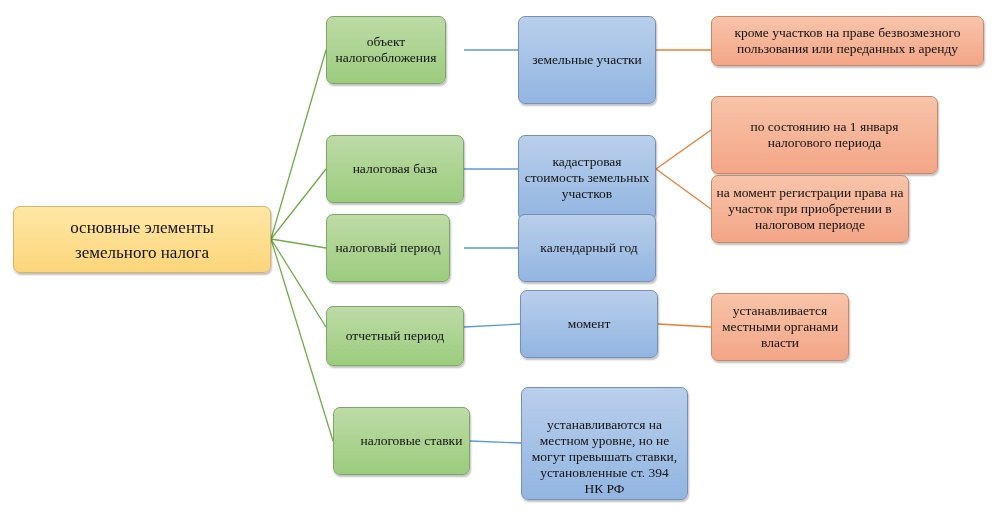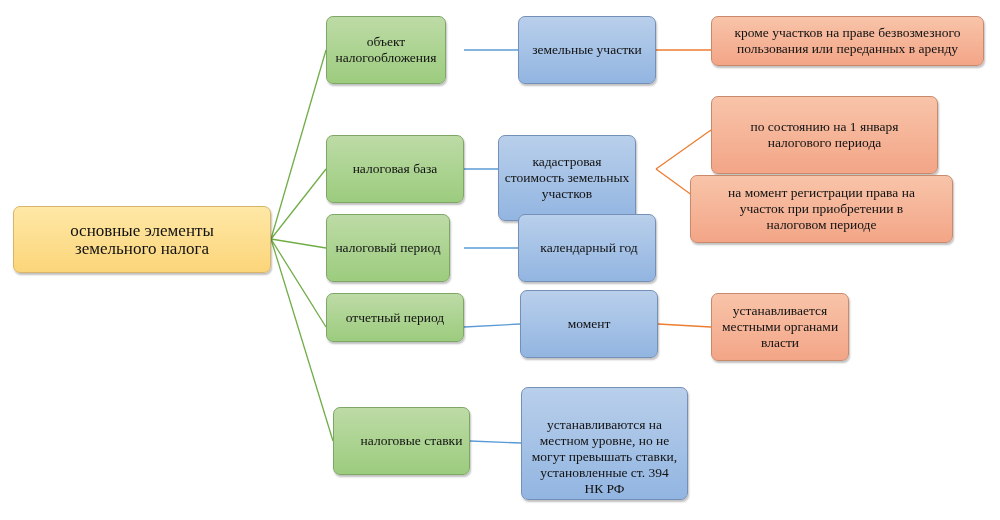--- a/index.html
+++ b/index.html
@@ -15,21 +15,21 @@
     font-size: 13.5px;
     line-height: 16px;
     padding: 2px 4px;
     box-shadow: 1px 2px 2px rgba(0,0,0,0.25);
   }
   .box span { white-space: pre-line; }
   .root {
     left: 13px; top: 206px; width: 258px; height: 67px;
     background: linear-gradient(#fee8a6, #fcd57a);
     border: 1px solid #d8b56a;
-    font-size: 17px; line-height: 18px;
+    font-size: 17px; line-height: 25px;
   }
   .green {
     background: linear-gradient(#bddba6, #9ccc7e);
     border: 1px solid #7ea767;
   }
   .blue {
     background: linear-gradient(#b9cfeb, #92b5e1);
     border: 1px solid #7590b6;
   }
   .orange {
@@ -71,31 +71,31 @@
 <div class="box green" style="left:326px;top:16px;width:120px;height:68px;">
   <span>объект
 налогообложения</span>
 </div>
 <div class="box green" style="left:326px;top:135px;width:138px;height:68px;">
   <span>налоговая база</span>
 </div>
 <div class="box green" style="left:326px;top:214px;width:124px;height:68px;">
   <span>налоговый период</span>
 </div>
-<div class="box green" style="left:326px;top:293px;width:138px;height:49px;">
+<div class="box green" style="left:326px;top:306px;width:138px;height:60px;">
   <span>отчетный период</span>
 </div>
 <div class="box green" style="left:333px;top:407px;width:137px;height:68px;padding-left:24px;">
   <span>налоговые ставки</span>
 </div>
 
-<div class="box blue" style="left:518px;top:16px;width:138px;height:68px;">
+<div class="box blue" style="left:518px;top:16px;width:138px;height:88px;">
   <span>земельные участки</span>
 </div>
-<div class="box blue" style="left:498px;top:135px;width:138px;height:86px;">
+<div class="box blue" style="left:518px;top:135px;width:138px;height:86px;">
   <span>кадастровая
 стоимость земельных
 участков</span>
 </div>
 <div class="box blue" style="left:518px;top:214px;width:138px;height:68px;padding-left:8px;">
   <span>календарный год</span>
 </div>
 <div class="box blue" style="left:520px;top:290px;width:138px;height:68px;">
   <span>момент</span>
 </div>
@@ -108,21 +108,21 @@
 </div>
 
 <div class="box orange" style="left:711px;top:16px;width:273px;height:50px;">
   <span>кроме участков на праве безвозмезного
 пользования или переданных в аренду</span>
 </div>
 <div class="box orange" style="left:711px;top:96px;width:227px;height:78px;">
   <span>по состоянию на 1 января
 налогового периода</span>
 </div>
-<div class="box orange" style="left:690px;top:175px;width:263px;height:68px;">
+<div class="box orange" style="left:711px;top:175px;width:198px;height:68px;">
   <span>на момент регистрации права на
 участок при приобретении в
 налоговом периоде</span>
 </div>
 <div class="box orange" style="left:711px;top:293px;width:138px;height:68px;">
   <span>устанавливается
 местными органами
 власти</span>
 </div>
 

